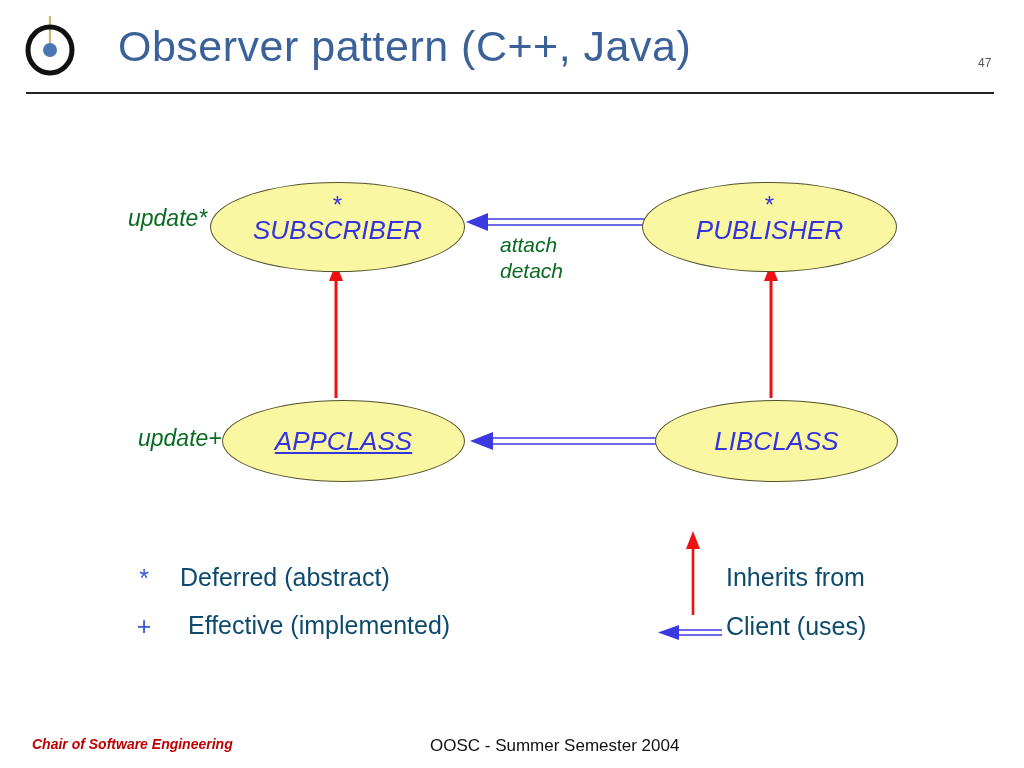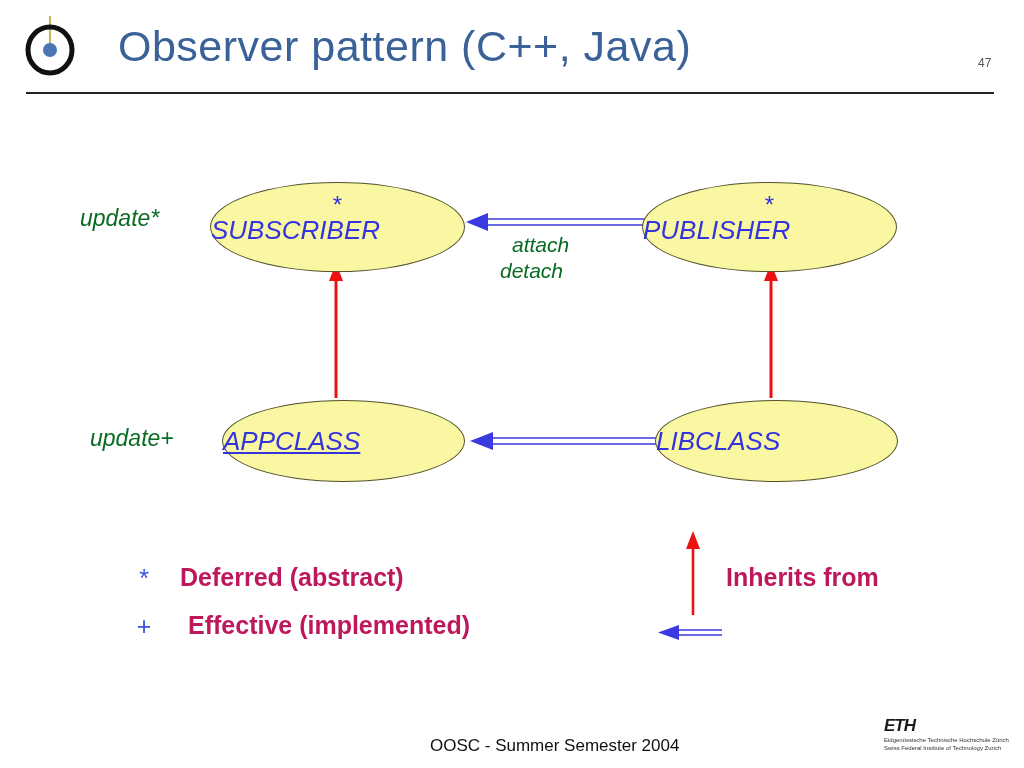--- a/index.html
+++ b/index.html
@@ -57,40 +57,41 @@
   .node-ellipse {
     position: absolute;
     background: #FAF7A3;
     border: 1.6px solid #53522b;
     border-radius: 50%;
     box-sizing: border-box;
   }
   .node-label {
     position: absolute;
     width: 100%;
-    text-align: left;
+    text-align: center;
     font-style: italic;
     font-size: 26px;
     color: #3333E0;
     white-space: nowrap;
   }
   .node-star {
     position: absolute;
     width: 100%;
     text-align: center;
     font-size: 24px;
     color: #3333E0;
     line-height: 1;
   }
   .side-label {
     position: absolute;
     font-style: italic;
     font-size: 23px;
     color: #0A6B22;
     white-space: nowrap;
+    margin-left: 48px;
   }
   .edge-label {
     position: absolute;
     font-style: italic;
     font-size: 21px;
     color: #0A6B22;
     line-height: 1.15;
     white-space: nowrap;
   }
 
@@ -98,23 +99,22 @@
   .legend-sym {
     position: absolute;
     font-size: 25px;
     color: #3A55DD;
     width: 24px;
     text-align: center;
   }
   .legend-text {
     position: absolute;
     font-size: 25px;
-    color: #be185d;
-    white-space: nowrap;
-    font-weight: bold;
+    color: #0c4a6e;
+    white-space: nowrap;
   }
 
   
   #slide-footer {
     position: absolute;
     left: 0; top: 700px;
     width: 1024px; height: 68px;
   }
   #footer-chair {
     position: absolute;
@@ -220,21 +220,21 @@
     <div class="node-label" style="top:25px;text-decoration:underline;">APPCLASS</div>
   </div>
 
   <div class="node-ellipse" style="left:655px; top:300px; width:243px; height:82px;">
     <div class="node-label" style="top:25px;">LIBCLASS</div>
   </div>
 
   <div class="side-label" style="left:80px; top:105px;">update*</div>
   <div class="side-label" style="left:90px; top:325px;">update+</div>
 
-  <div class="edge-label" style="left:500px; top:133px;margin-left:12px;">attach</div>
+  <div class="edge-label" style="left:500px; top:133px;">attach</div>
   <div class="edge-label" style="left:500px; top:159px;">detach</div>
 
   <div class="legend-sym" style="left:132px; top:464px;">*</div>
   <div class="legend-text" style="left:180px; top:463px;">Deferred (abstract)</div>
 
   <div class="legend-sym" style="left:132px; top:512px;">+</div>
   <div class="legend-text" style="left:180px; top:511px;margin-left:8px;">Effective (implemented)</div>
 
   <svg width="120" height="120" style="position:absolute;left:650px;top:425px;">
     <g>
@@ -242,23 +242,20 @@
       <path d="M43,6 L36,24 L50,24 z" fill="#EE1111"></path>
     </g>
     <g>
       <line x1="72" y1="105" x2="22" y2="105" stroke="#3A3AE0" stroke-width="1.6"></line>
       <line x1="72" y1="110" x2="22" y2="110" stroke="#3A3AE0" stroke-width="1.6"></line>
       <path d="M8,107.5 L29,100 L29,115 z" fill="#3A3AE0"></path>
     </g>
   </svg>
 
   <div class="legend-text" style="left:726px; top:463px;">Inherits from</div>
+  <div class="legend-text" style="left:726px; top:512px;">Client (uses)</div>
 </div>
 
 <div id="slide-footer">
+  <div id="footer-chair">Chair of Software Engineering</div>
   <div id="footer-course">OOSC - Summer Semester 2004</div>
 
-  <div id="eth-logo">
-    <div id="eth-wordmark">ETH</div>
-    <div class="eth-sub">Eidgenössische Technische Hochschule Zürich</div>
-    <div class="eth-sub">Swiss Federal Institute of Technology Zurich</div>
-  </div>
 </div>
 
 </body></html>

